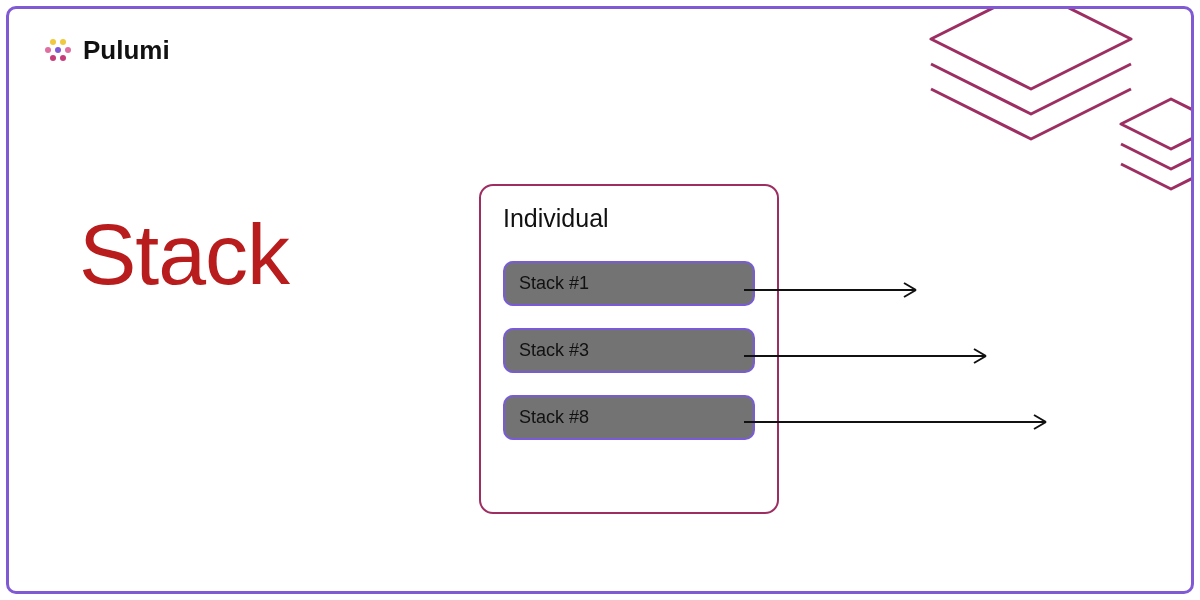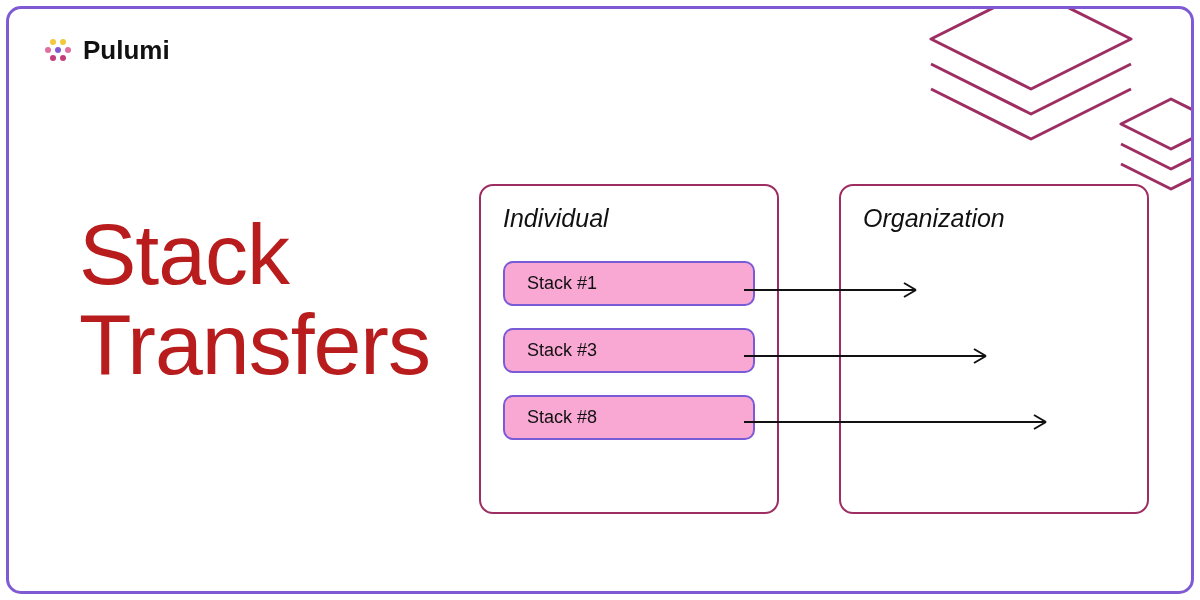--- a/index.html
+++ b/index.html
@@ -8,21 +8,21 @@
     height: 600px;
     font-family: -apple-system, BlinkMacSystemFont, "Segoe UI", Helvetica, Arial, sans-serif;
     background: #fff;
     position: relative;
     overflow: hidden;
   }
   .card {
     position: absolute;
     inset: 6px;
     border: 3px solid #805ad5;
-    border-radius: 15px;
+    border-radius: 10px;
     background: #fff;
     overflow: hidden;
   }
   .logo {
     position: absolute;
     top: 26px;
     left: 34px;
     display: flex;
     align-items: center;
     gap: 10px;
@@ -71,27 +71,26 @@
     left: 360px;
     top: 0;
     width: 310px;
     height: 330px;
   }
   .box-title {
     font-size: 25px;
     font-weight: 500;
     color: #111;
     margin-bottom: 28px;
-    font-style: italic;
   }
   .stack {
     border: 2px solid #7a5bd7;
     border-radius: 10px;
-    background: #f9a8d4;
-    padding: 10px 22px;
+    background: #737373;
+    padding: 10px 14px;
     font-size: 18px;
     font-weight: 500;
     color: #111;
     margin-bottom: 22px;
   }
   .arrow {
     position: absolute;
     stroke: #111;
     fill: none;
   }
@@ -132,41 +131,37 @@
         <circle cx="25" cy="14" r="3" fill="#e06ea0"></circle>
         <circle cx="10" cy="22" r="3" fill="#c63d7b"></circle>
         <circle cx="20" cy="22" r="3" fill="#c63d7b"></circle>
       </svg>
     </span>
     <span class="logo-text">Pulumi</span>
   </div>
 
   <div class="hero-title">
     <div>Stack</div>
-    <div>Transfers</div>
   </div>
 
   <div class="diagram">
 
     <div class="box box-individual">
       <div class="box-title">Individual</div>
       <div class="stack">
         <span>Stack #1</span>
       </div>
       <div class="stack">
         <span>Stack #3</span>
       </div>
       <div class="stack">
         <span>Stack #8</span>
       </div>
     </div>
 
-    <div class="box box-organization">
-      <div class="box-title">Organization</div>
-    </div>
 
     <svg class="arrow" style="left:265px; top:96px;" width="180" height="20" viewBox="0 0 180 20">
       <line x1="0" y1="10" x2="172" y2="10" stroke="#111" stroke-width="2"></line>
       <path d="M172 10 L160 3 M172 10 L160 17" stroke="#111" stroke-width="2"></path>
     </svg>
     <svg class="arrow" style="left:265px; top:162px;" width="250" height="20" viewBox="0 0 250 20">
       <line x1="0" y1="10" x2="242" y2="10" stroke="#111" stroke-width="2"></line>
       <path d="M242 10 L230 3 M242 10 L230 17" stroke="#111" stroke-width="2"></path>
     </svg>
     <svg class="arrow" style="left:265px; top:228px;" width="310" height="20" viewBox="0 0 310 20">

